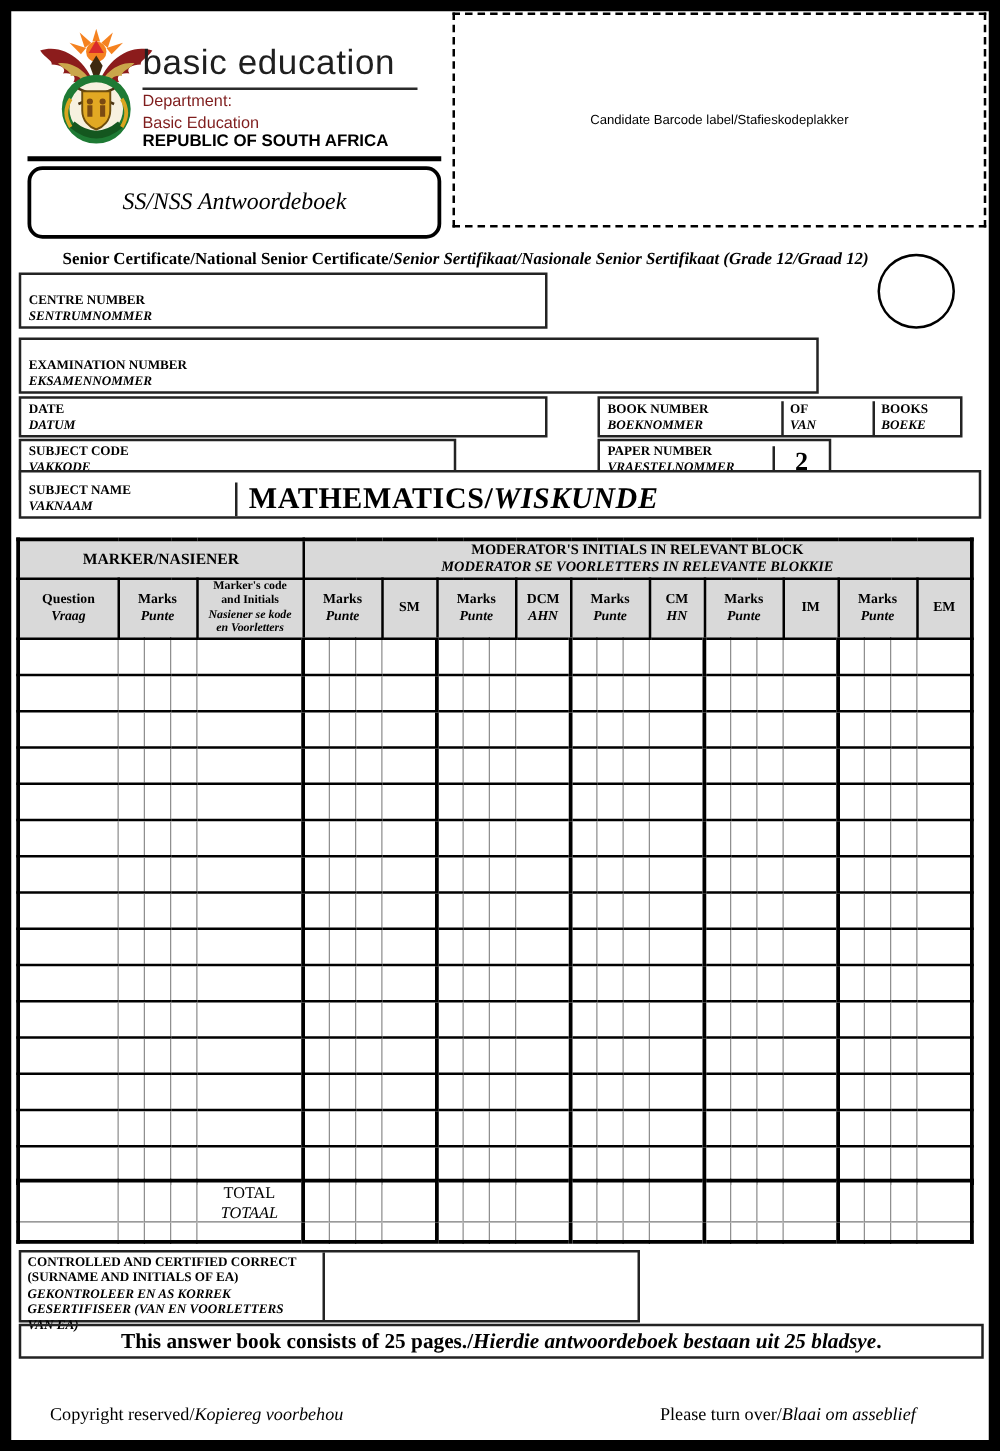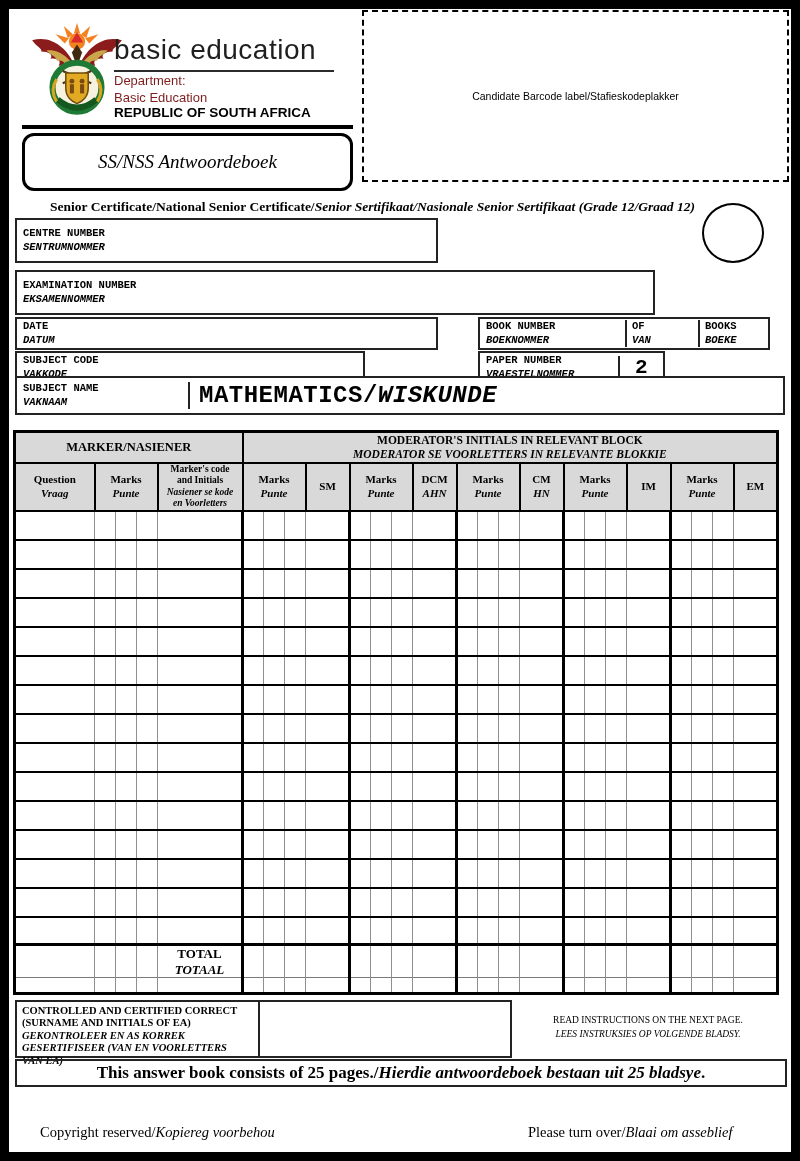--- a/index.html
+++ b/index.html
@@ -29,21 +29,21 @@
   .title-box .en { font-size:19px; }
   .title-box .af { font-size:19px; font-style:italic; }
 
   .cert-line { position:absolute; left:15px; top:199px; width:715px; text-align:center;
                font-size:13.5px; font-weight:bold; }
   .cert-line .af, .cert-line .gr { font-style:italic; }
   .stamp-circle { position:absolute; left:702px; top:203px; width:62px; height:60px;
                   border:2.5px solid #000; border-radius:50%; background:#fff; }
 
   
-  .frow { position:absolute; border:2px solid #232323; display:flex; align-items:center; background:#fff;font-family:Liberation Mono, monospace; }
+  .frow { position:absolute; border:2px solid #232323; display:flex; align-items:flex-end; background:#fff; }
   .flabel { display:flex; flex-direction:column; justify-content:center;
             padding-left:6px; font-size:10.5px; font-weight:bold; line-height:1.3; }
   .flabel .af { font-style:italic; }
   .cells { flex:1; display:flex; }
   .dcell { flex:1; border-left:2px solid #232323; }
   .fmid { border-left:2px solid #232323; display:flex; flex-direction:column; justify-content:center;
           padding-left:5px; font-size:10.5px; font-weight:bold; line-height:1.3; }
   .fmid .af { font-style:italic; }
   .fvalue { flex:1; border-left:2px solid #232323; }
   .paper-cell { width:46px; border-left:2px solid #232323; display:flex; align-items:center; justify-content:center;
@@ -88,21 +88,21 @@
   #marks-table td.gb { border-left:3px solid #000; }
 
   #total-table { border:3px solid #000; }
   #total-table td { border-top:1.5px solid #7a7a7a; border-left:1px solid #8f8f8f; background:#fff; }
   #total-table tr.r1 td { border-top:none; }
   #total-table td.col-q { border-left:none; }
   #total-table td.gb { border-left:3px solid #000; }
   #total-table tr.r1 { height:32px; }
   #total-table tr.r2 { height:16px; }
   #total-table td.total-label { text-align:center; vertical-align:middle; }
-  #total-table td.total-label span { display:block; font-weight:bold; font-size:13px; line-height:1.2; }
+  #total-table td.total-label span { display:block; font-weight:normal; font-size:13px; line-height:1.2; }
   #total-table td.total-label span.af { font-style:italic; }
 
   
   .controlled { position:absolute; left:15px; top:1000px; width:497px; height:58px;
                 border:2px solid #232323; display:flex; }
   .clabel { width:241px; padding:3px 2px 0 5px; font-size:10.5px; font-weight:bold; line-height:1.18; }
   .clabel .af { font-style:italic; }
   .csign { flex:1; border-left:2px solid #232323; }
   .instructions { position:absolute; left:512px; top:1014px; width:272px; text-align:center;
                   font-size:9.5px; line-height:1.45; }
@@ -863,24 +863,20 @@
     <div class="clabel">
       <div>CONTROLLED AND CERTIFIED CORRECT</div>
       <div>(SURNAME AND INITIALS OF EA)</div>
       <div class="af">GEKONTROLEER EN AS KORREK</div>
       <div class="af">GESERTIFISEER (VAN EN VOORLETTERS</div>
       <div class="af">VAN EA)</div>
     </div>
     <div class="csign"></div>
   </div>
 
-  <div class="instructions">
-    <div>READ INSTRUCTIONS ON THE NEXT PAGE.</div>
-    <div class="af">LEES INSTRUKSIES OP VOLGENDE BLADSY.</div>
-  </div>
 
   <div class="pages-box">
       <span>This answer book consists of 25 pages./</span>
       <span class="af">Hierdie antwoordeboek bestaan uit 25 bladsye</span>
       <span>.</span>
     </div>
 
   <div class="copyright"><span>Copyright reserved/</span><span class="af">Kopiereg voorbehou</span></div>
 
   <div class="turnover"><span>Please turn over/</span><span class="af">Blaai om asseblief</span></div>

